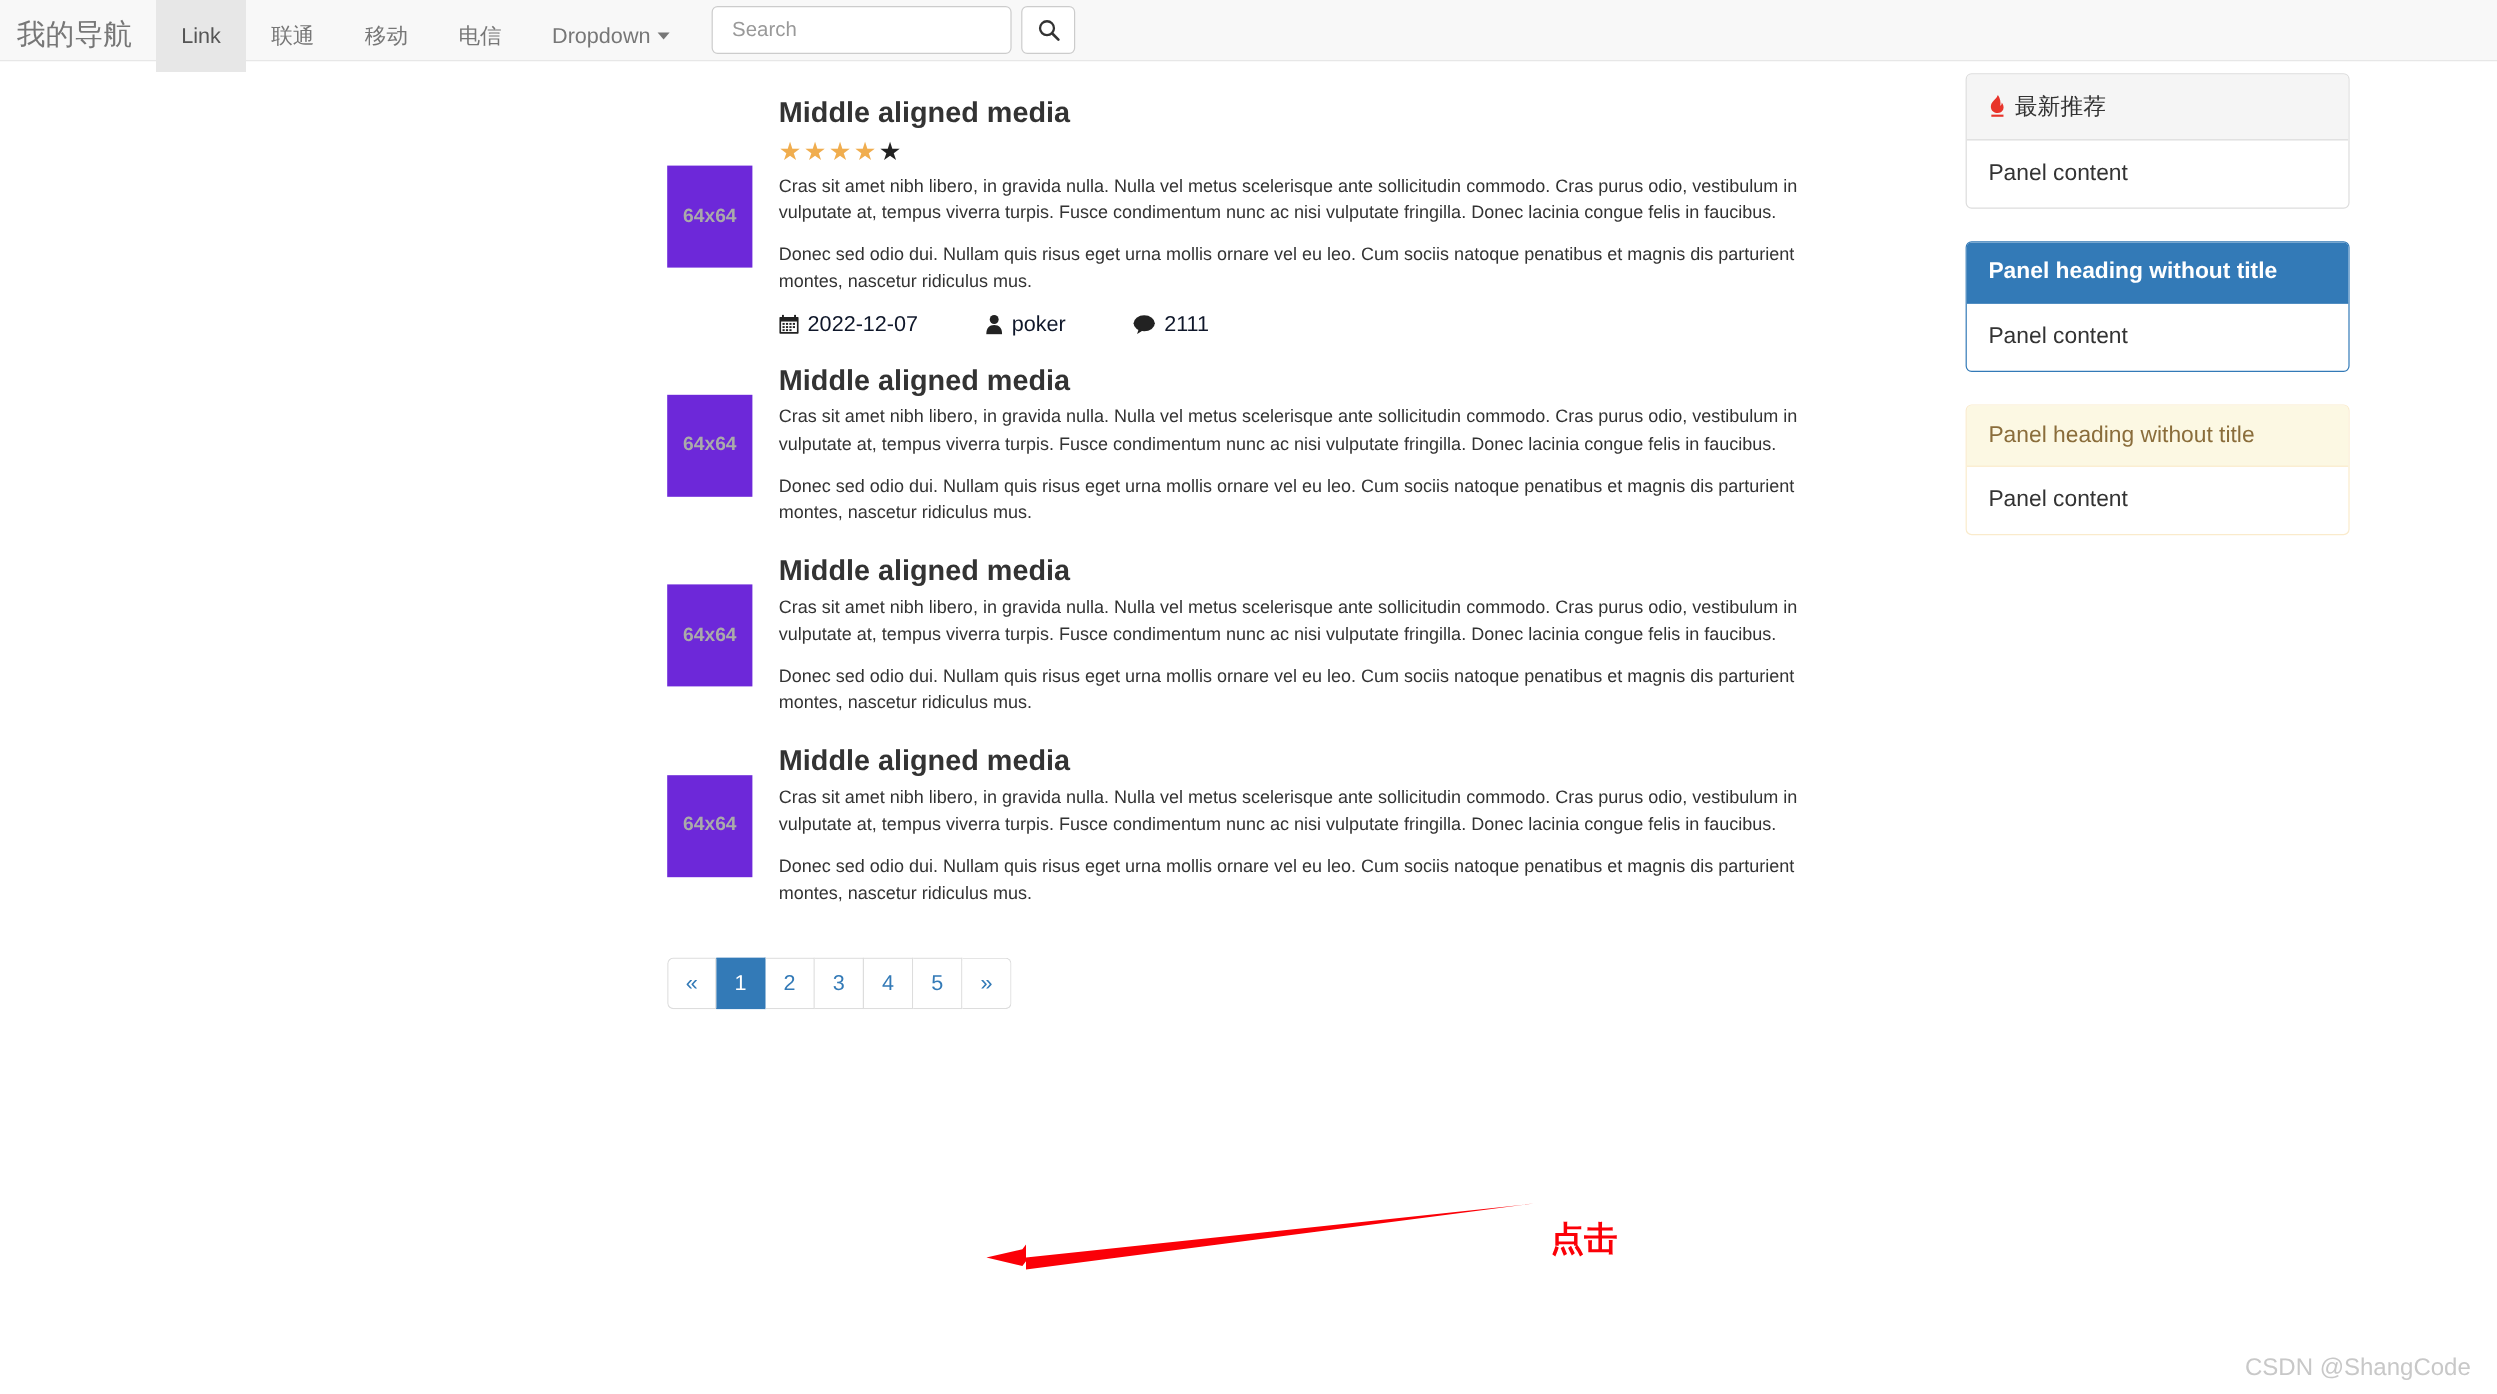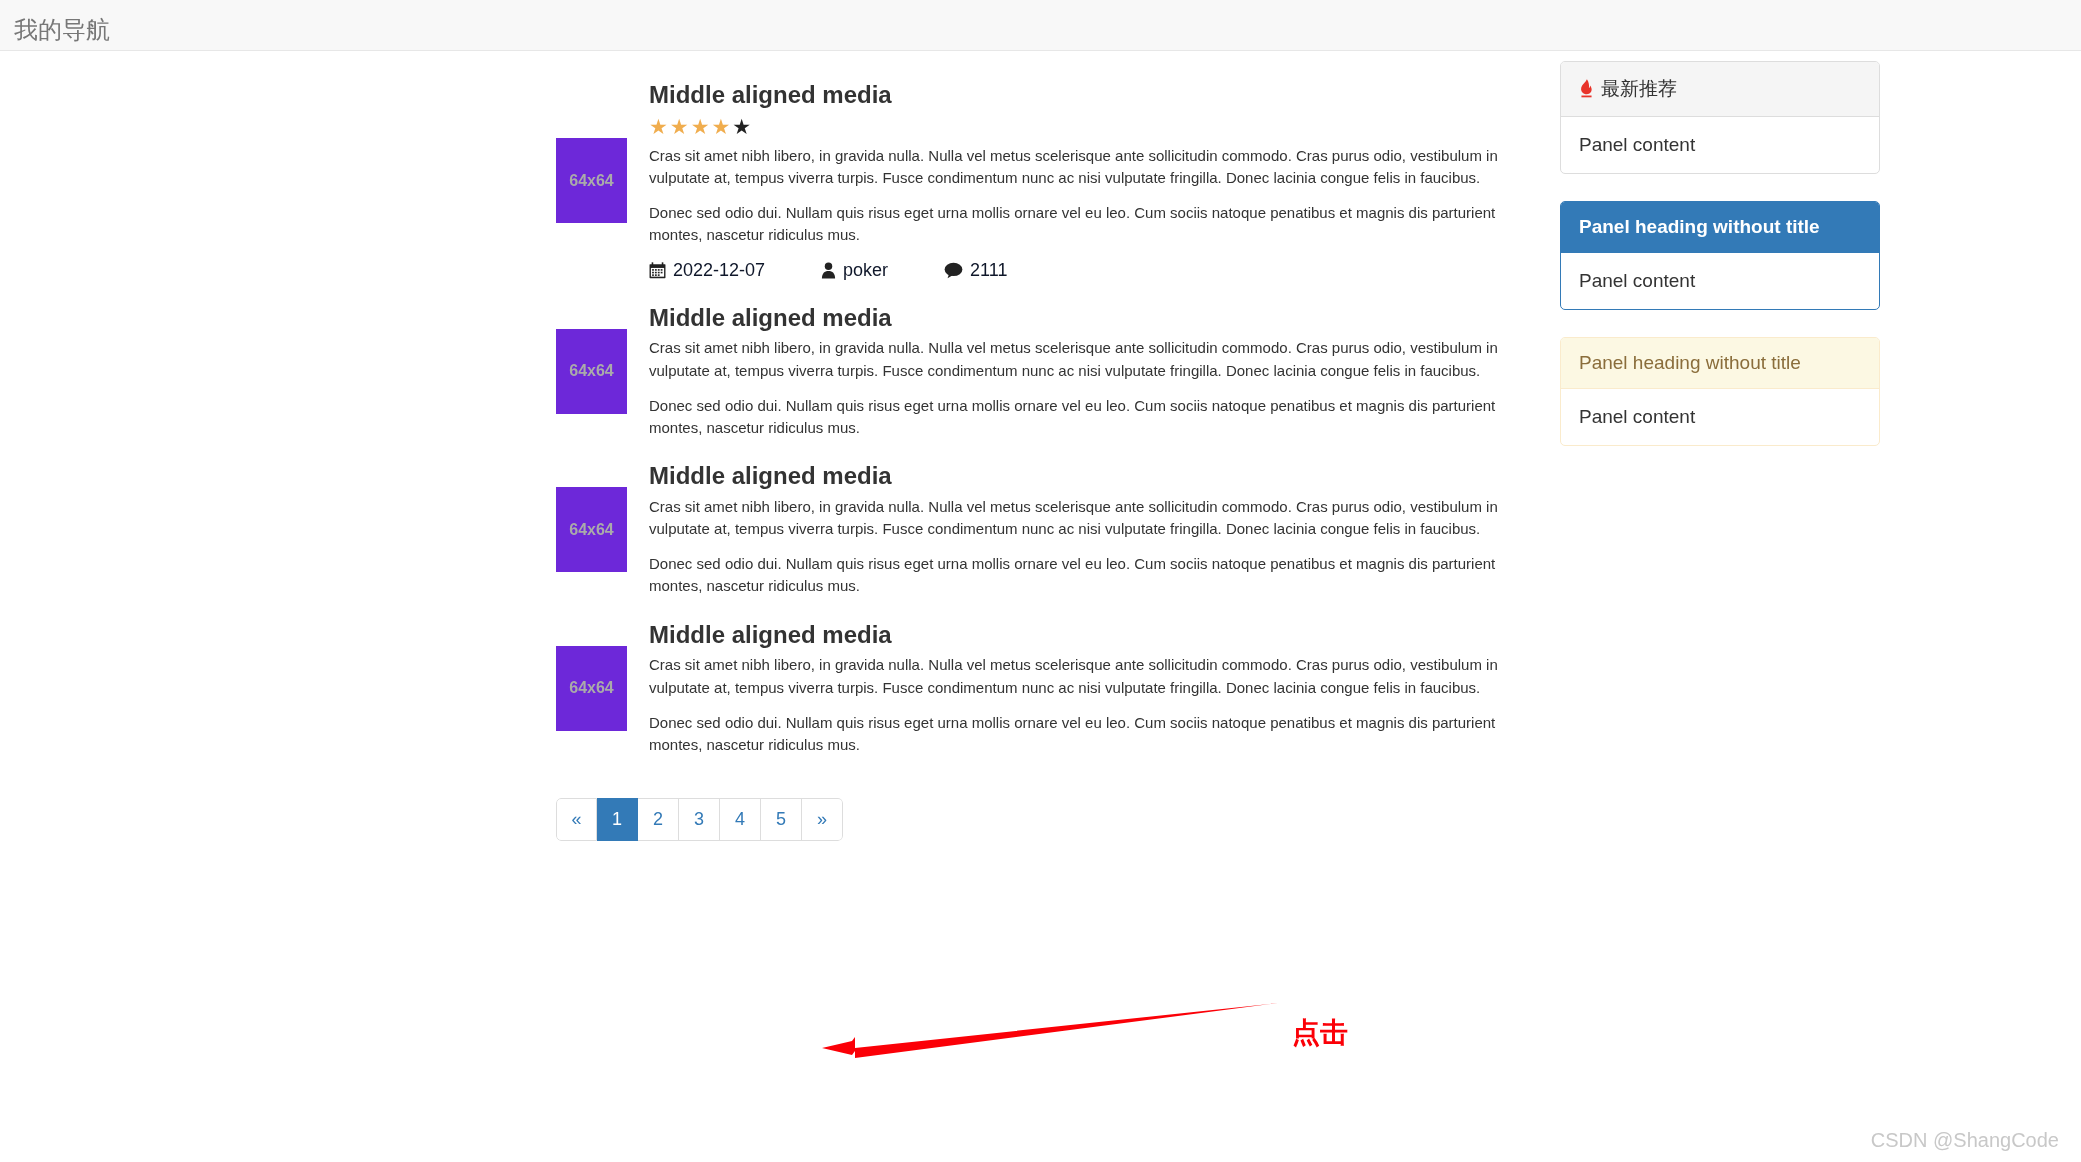--- a/index.html
+++ b/index.html
@@ -169,21 +169,21 @@
     padding: 16px 27px;
     cursor: pointer;
     font-family: "Liberation Sans", sans-serif;
     line-height: 1.2;
     display: block;
   }
 
   
   .side-col {
     position: absolute;
-    left: 1560px; top: 61px;
+    left: 1638px; top: 61px;
     width: 320px;
   }
   .panel {
     border: 1px solid #ddd;
     border-radius: 5px;
     background: #fff;
     margin-bottom: 27px;
     overflow: hidden;
   }
   .panel-heading {
@@ -239,20 +239,47 @@
     color: #c8c8c8;
     font-size: 20px;
     white-space: nowrap;
   }
 </style>
 </head>
 <body>
 
 <div class="navbar">
   <a class="nav-brand">我的导航</a>
+  <div class="nav-links">
+    <a class="nav-item active">
+      <span>Link</span>
+    </a>
+    <a class="nav-item">
+      <span>联通</span>
+    </a>
+    <a class="nav-item">
+      <span>移动</span>
+    </a>
+    <a class="nav-item">
+      <span>电信</span>
+    </a>
+    <a class="nav-item">
+      <span>Dropdown</span>
+      <span class="caret-dn"></span>
+    </a>
+  </div>
+  <div class="nav-form">
+    <input class="search-input" type="text" placeholder="Search" style="">
+    <button class="search-btn">
+      <svg width="20" height="20" viewBox="0 0 20 20">
+        <circle cx="8.5" cy="8.5" r="5.8" fill="none" stroke="#333" stroke-width="1.9"></circle>
+        <line x1="12.9" y1="12.9" x2="18" y2="18" stroke="#333" stroke-width="2.2" stroke-linecap="round"></line>
+      </svg>
+    </button>
+  </div>
 </div>
 
 <div class="content-col">
 
   
   <div class="media">
     <div class="media-left">
       <div class="thumb">64x64</div>
     </div>
     <div class="media-body">

